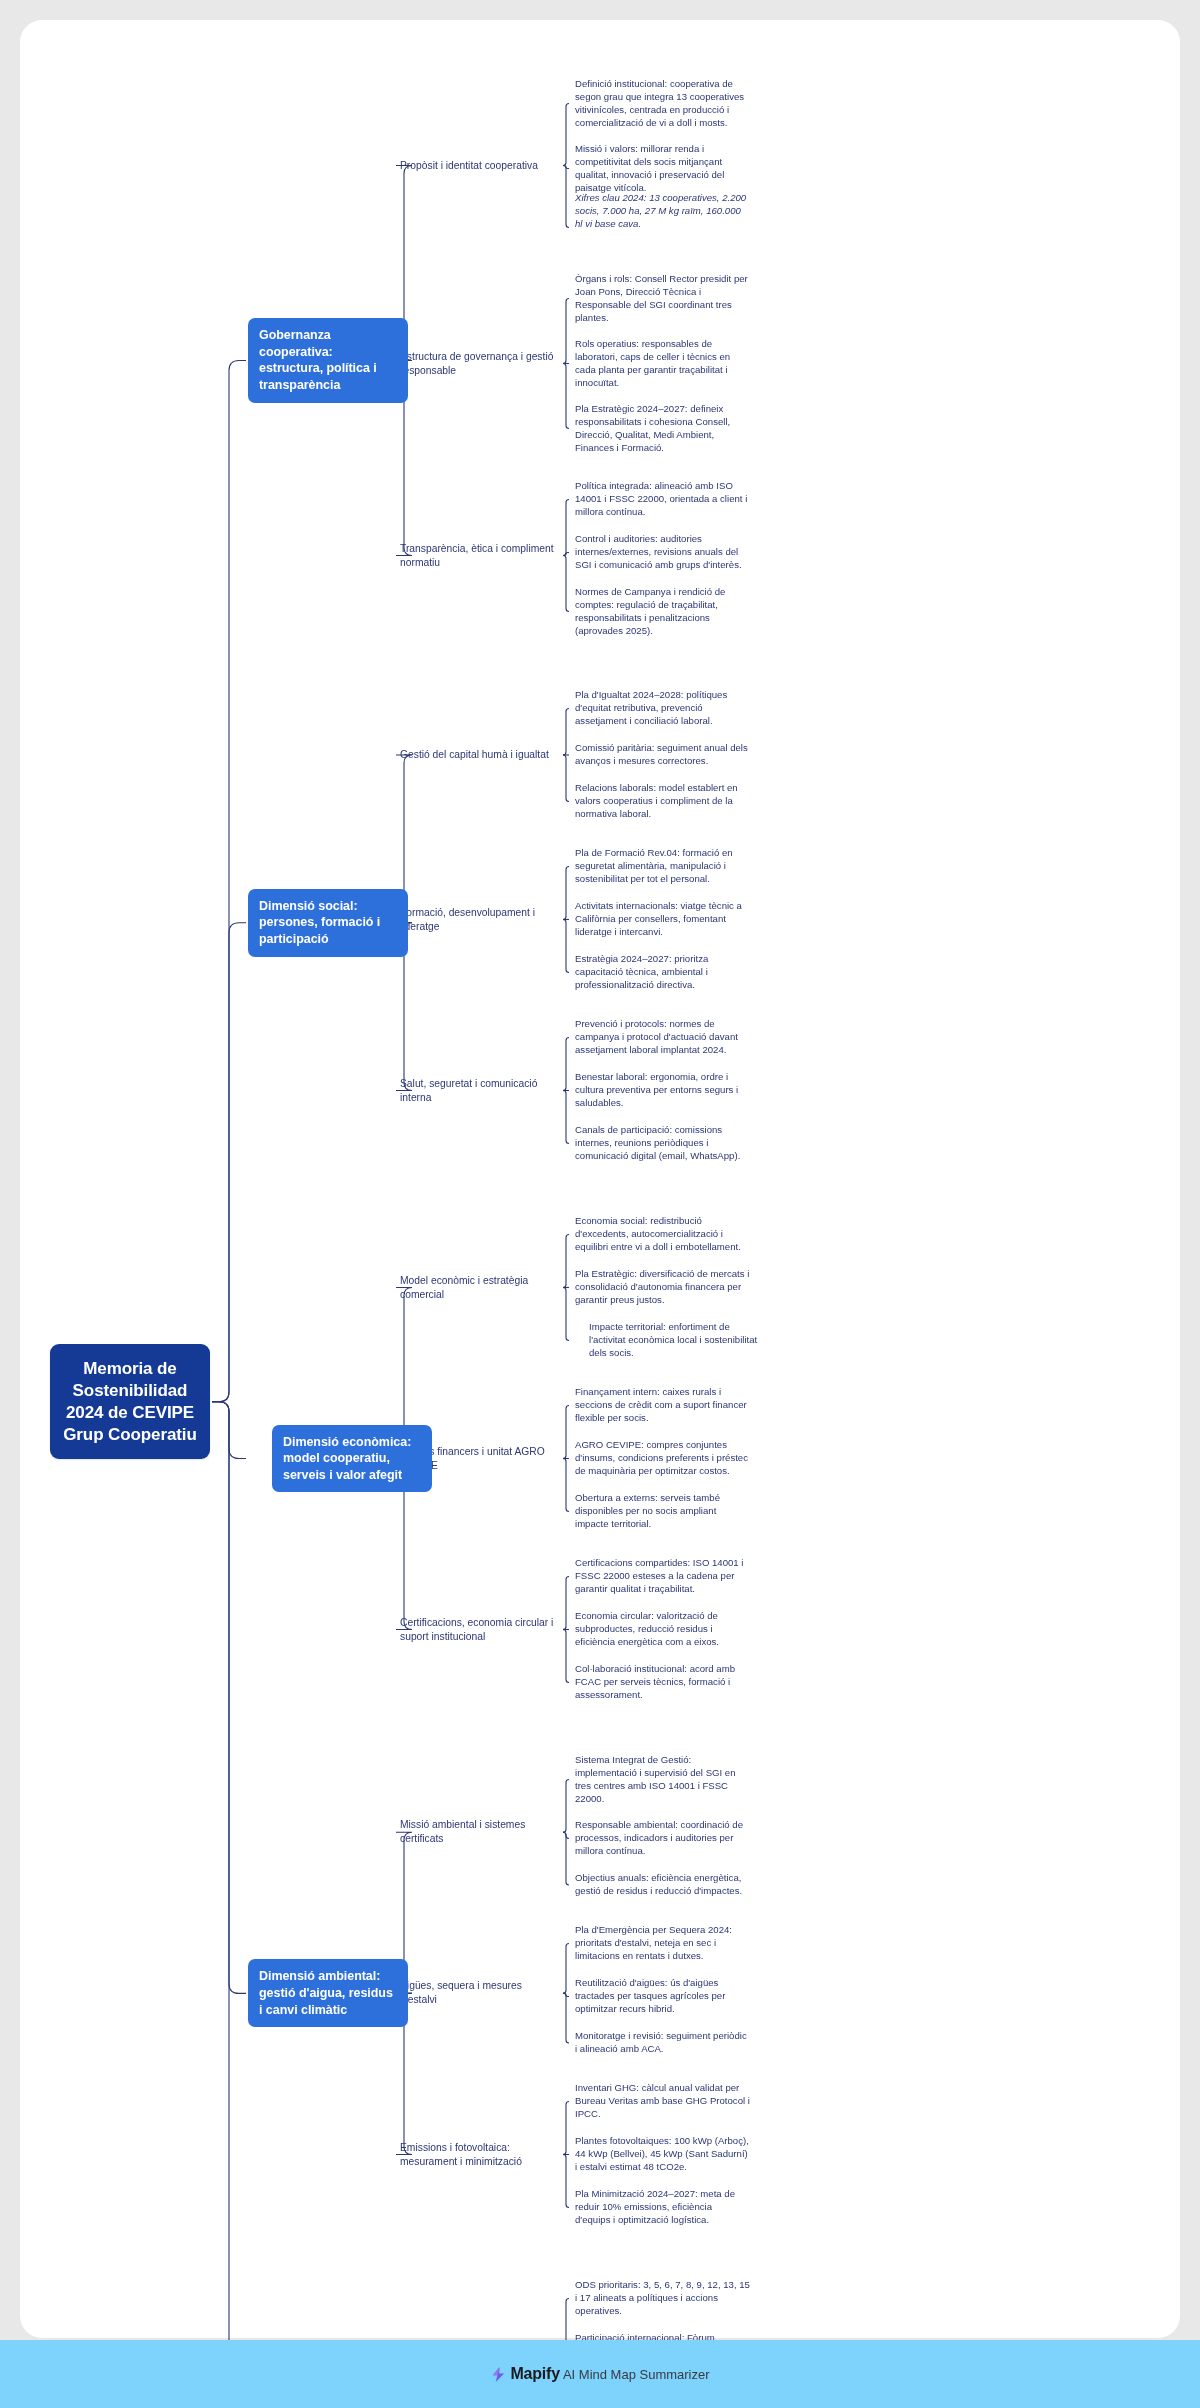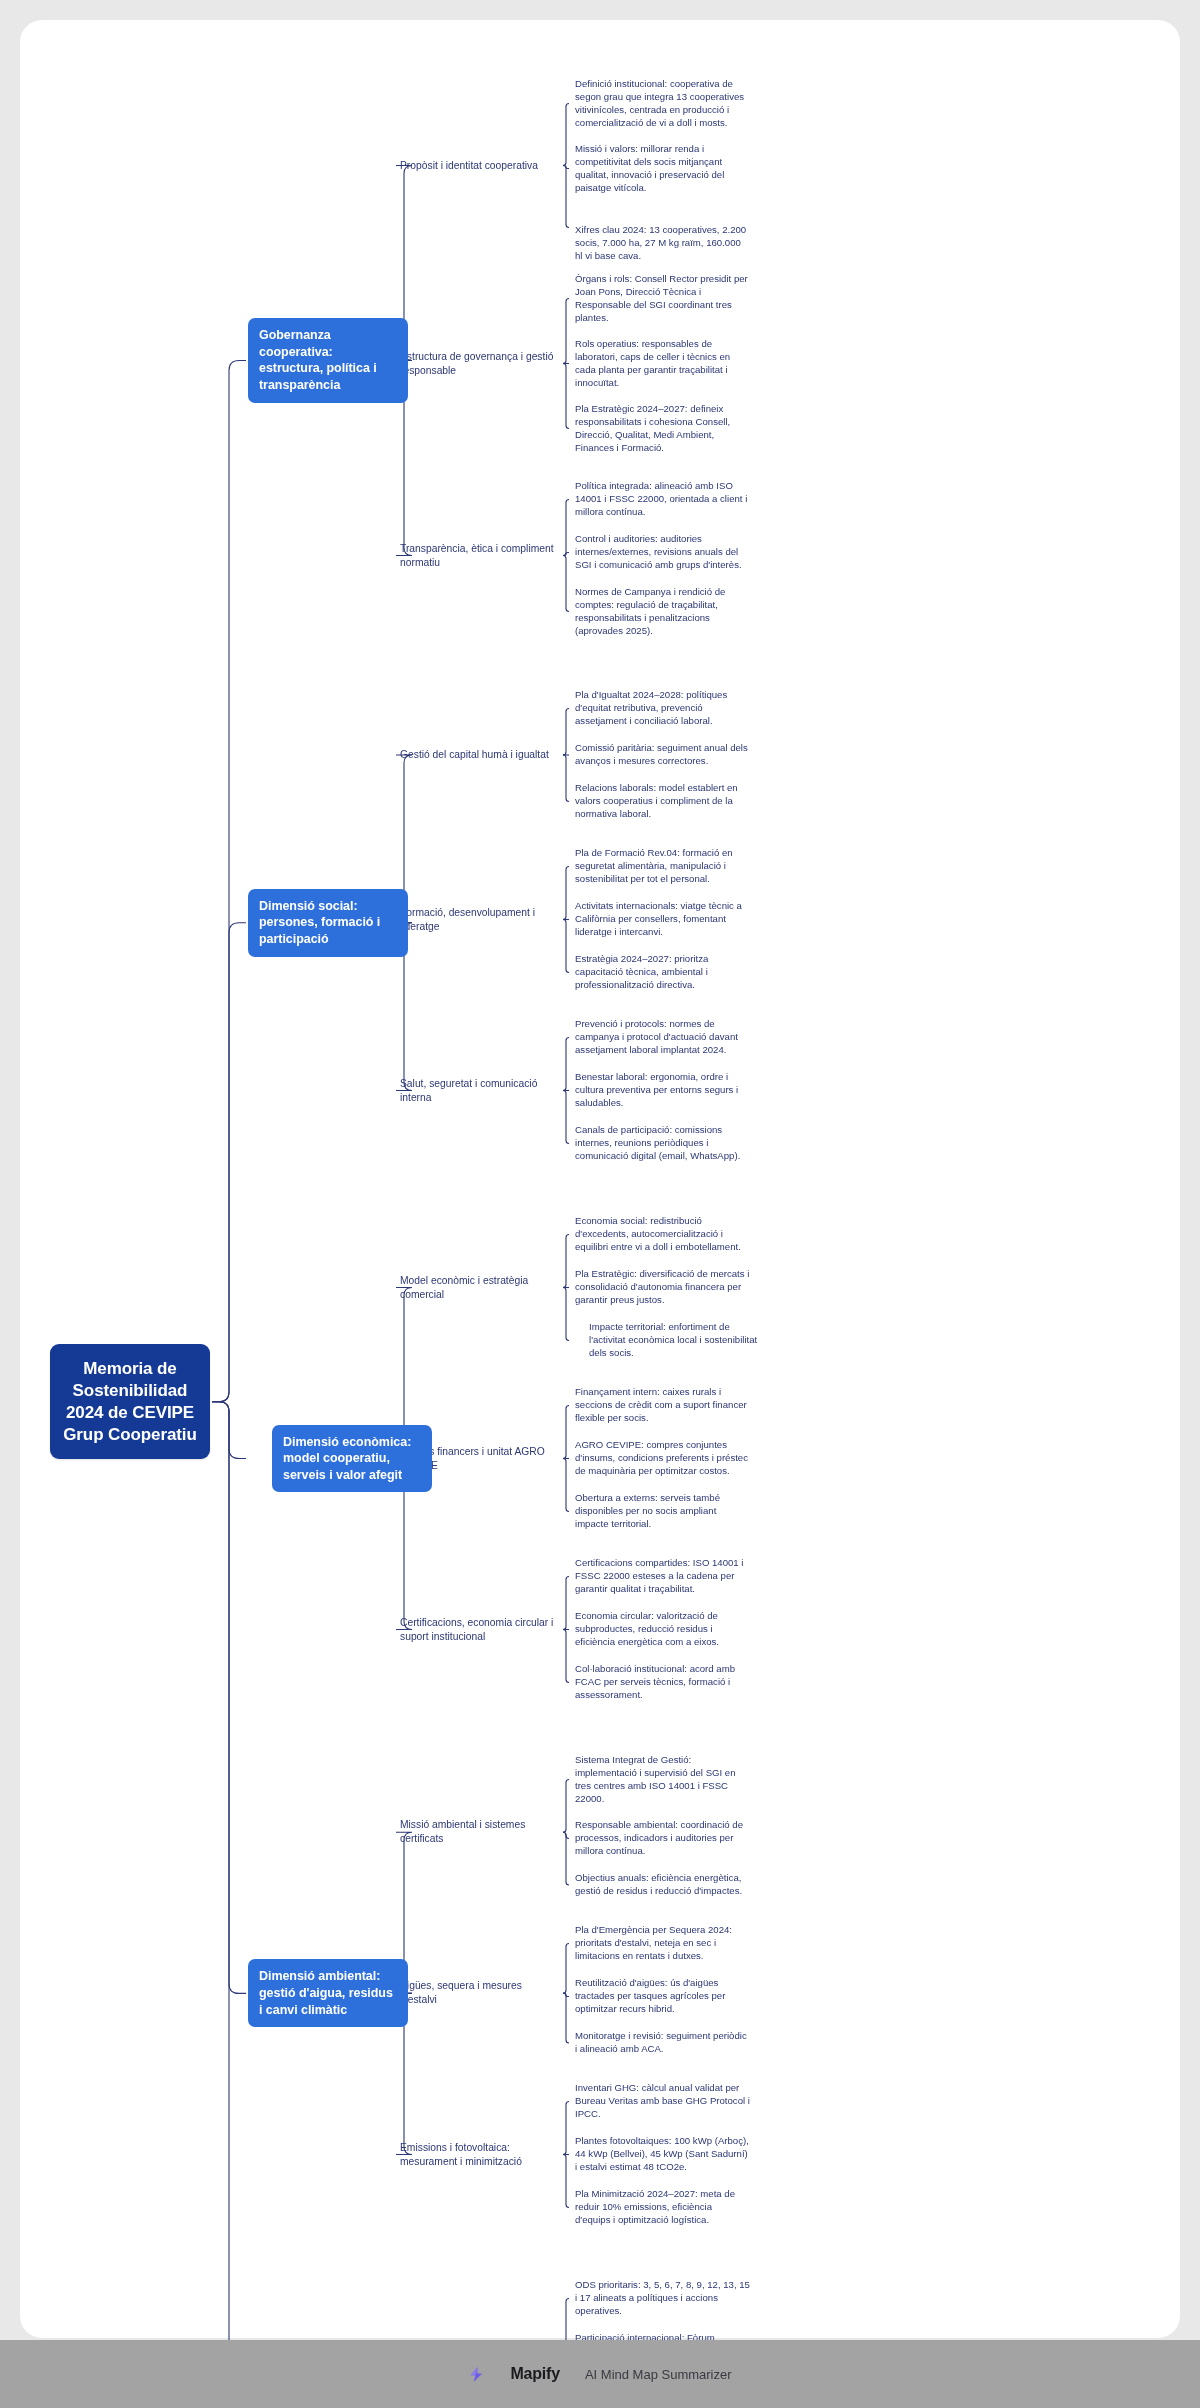--- a/index.html
+++ b/index.html
@@ -11,22 +11,22 @@
     overflow:hidden;
   }
   #canvas {
     position:absolute; left:20px; top:20px;
     width:1160px; height:2318px;
     background:#ffffff;
     border-radius:22px;
   }
   #footer {
     position:absolute; left:0; top:2340px; width:1200px; height:68px;
-    background:#a3a3a3;
-    display:flex; align-items:center; justify-content:center; gap:25px;
+    background:#7dd3fc;
+    display:flex; align-items:center; justify-content:center; gap:3px;
   }
   #footer .bolt { width:17px; height:17px; display:block; }
   #footer .brand { font-size:16px; font-weight:bold; color:#1b1b1f; letter-spacing:-0.2px; }
   #footer .tag { font-size:13px; color:#3a3a42; }
 
   
   #map { position:absolute; inset:0; }
   svg.links { position:absolute; left:0; top:0; width:1160px; height:2318px; overflow:visible; }
   svg.links path { fill:none; stroke:#2c3775; stroke-width:1.1px; }
 
@@ -135,21 +135,21 @@
         <path d="M192,1381.75 L199,1381.75 Q209,1381.75 209,1391.75 L209,2413 Q209,2423 219,2423 L226,2423"></path>
       </svg>
 
     <div class="node root" id="root-node" style="left: 30px; width: 160px; top: 1324.25px;">
       <span>Memoria de Sostenibilidad 2024 de CEVIPE Grup Cooperatiu</span>
     </div>
 
     <div id="nodes">
         <div class="node leaf" style="left: 555px; width: 175px; top: 58px;"><span>Definició institucional: cooperativa de segon grau que integra 13 cooperatives vitivinícoles, centrada en producció i comercialització de vi a doll i mosts.</span></div>
         <div class="node leaf" style="left: 555px; width: 175px; top: 123px;"><span>Missió i valors: millorar renda i competitivitat dels socis mitjançant qualitat, innovació i preservació del paisatge vitícola.</span></div>
-        <div class="node leaf" style="left: 555px; width: 175px; top: 204px;"><span>Xifres clau 2024: 13 cooperatives, 2.200 socis, 7.000 ha, 27 M kg raïm, 160.000 hl vi base cava.</span></div>
+        <div class="node leaf" style="left: 555px; width: 175px; top: 172px; font-style: italic;"><span>Xifres clau 2024: 13 cooperatives, 2.200 socis, 7.000 ha, 27 M kg raïm, 160.000 hl vi base cava.</span></div>
         <div class="node topic r" style="left: 380px; width: 155px; top: 138.5px;"><span>Propòsit i identitat cooperativa</span></div>
         <div class="node leaf" style="left: 555px; width: 175px; top: 253px;"><span>Òrgans i rols: Consell Rector presidit per Joan Pons, Direcció Tècnica i Responsable del SGI coordinant tres plantes.</span></div>
         <div class="node leaf" style="left: 555px; width: 175px; top: 318px;"><span>Rols operatius: responsables de laboratori, caps de celler i tècnics en cada planta per garantir traçabilitat i innocuïtat.</span></div>
         <div class="node leaf" style="left: 555px; width: 175px; top: 383px;"><span>Pla Estratègic 2024–2027: defineix responsabilitats i cohesiona Consell, Direcció, Qualitat, Medi Ambient, Finances i Formació.</span></div>
         <div class="node topic r" style="left: 380px; width: 155px; top: 329.5px;"><span>Estructura de governança i gestió responsable</span></div>
         <div class="node leaf" style="left: 555px; width: 175px; top: 460px;"><span>Política integrada: alineació amb ISO 14001 i FSSC 22000, orientada a client i millora contínua.</span></div>
         <div class="node leaf" style="left: 555px; width: 175px; top: 513px;"><span>Control i auditories: auditories internes/externes, revisions anuals del SGI i comunicació amb grups d'interès.</span></div>
         <div class="node leaf" style="left: 555px; width: 175px; top: 566px;"><span>Normes de Campanya i rendició de comptes: regulació de traçabilitat, responsabilitats i penalitzacions (aprovades 2025).</span></div>
         <div class="node topic r" style="left: 380px; width: 155px; top: 521.5px;"><span>Transparència, ètica i compliment normatiu</span></div>
         <div class="node branch" style="left: 228px; width: 160px; top: 298px;"><span>Gobernanza cooperativa: estructura, política i transparència</span></div>

